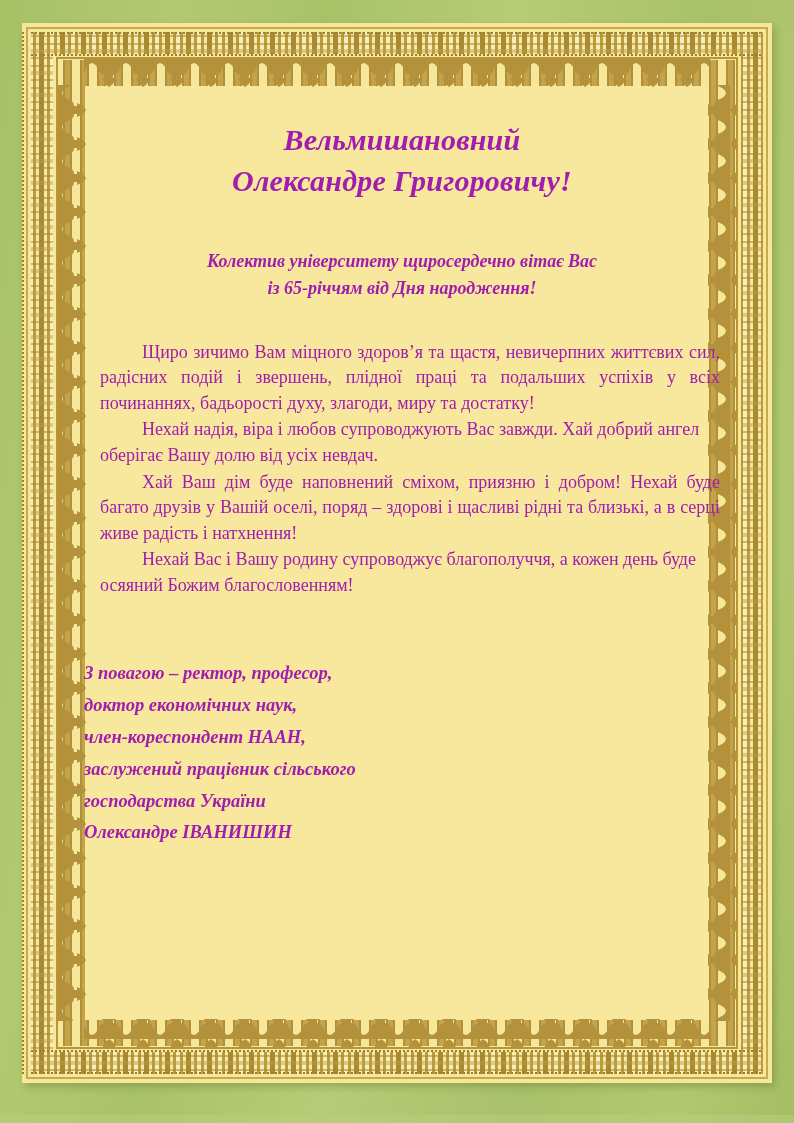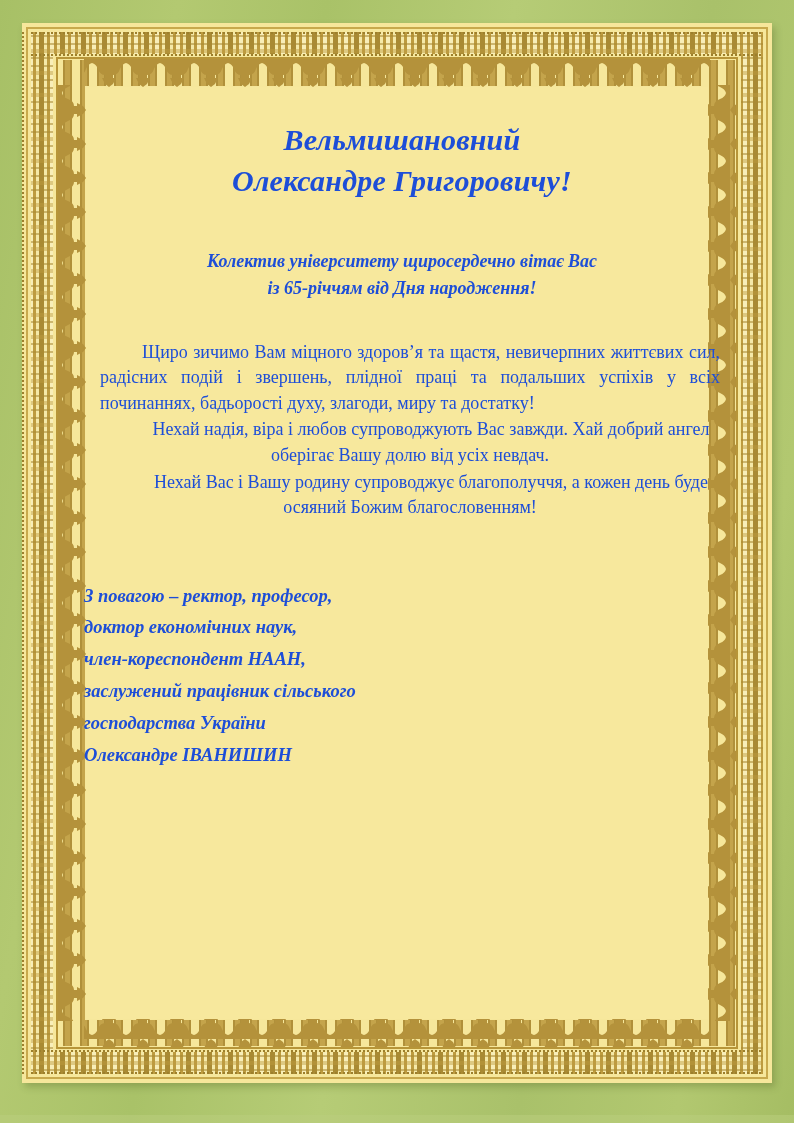--- a/index.html
+++ b/index.html
@@ -152,21 +152,21 @@
     inset: 64px;
     background: #f7e89d;
   }
 
   
   .content {
     position: absolute;
     left: 62px;
     right: 52px;
     top: 96px;
-    color: #1d4ed8;
+    color: #a21caf;
   }
 
   .salutation {
     text-align: center;
     font-size: 30px;
     font-weight: bold;
     font-style: italic;
     line-height: 1.38;
     letter-spacing: .2px;
     margin: 0 0 46px 0;
@@ -185,21 +185,21 @@
 
   .body-text { margin: 0; }
   .body-text p {
     margin: 0 0 1px 16px;
     font-size: 18px;
     line-height: 1.42;
     text-align: justify;
     text-indent: 42px;
     hyphens: none;
   }
-  .body-text p.last-free { text-align: center; }
+  .body-text p.last-free { text-align: left; }
 
   .signature {
     margin-top: 60px;
     font-size: 18.5px;
     font-weight: bold;
     font-style: italic;
     line-height: 1.72;
   }
   .signature .line { display: block; }
 </style>
@@ -258,20 +258,21 @@
       </div>
 
       <div class="subtitle">
         <span class="line">Колектив університету щиросердечно вітає Вас</span>
         <span class="line">із 65-річчям від Дня народження!</span>
       </div>
 
       <div class="body-text">
         <p>Щиро   зичимо Вам міцного здоров’я та щастя, невичерпних життєвих сил, радісних подій і звершень, плідної праці та подальших успіхів у всіх починаннях, бадьорості духу, злагоди, миру та достатку!</p>
         <p class="last-free">Нехай надія, віра і любов супроводжують Вас завжди. Хай  добрий ангел оберігає Вашу долю від усіх невдач.</p>
+        <p>Хай Ваш дім буде наповнений сміхом, приязню і добром! Нехай буде багато друзів у Вашій оселі, поряд – здорові  і щасливі рідні та близькі, а в серці живе  радість і натхнення!</p>
         <p class="last-free">Нехай Вас і Вашу родину супроводжує благополуччя, а кожен день буде осяяний Божим благословенням!</p>
       </div>
 
       <div class="signature">
         <span class="line">З повагою – ректор, професор,</span>
         <span class="line">доктор економічних наук,</span>
         <span class="line">член-кореспондент НААН,</span>
         <span class="line">заслужений працівник сільського</span>
         <span class="line">господарства України</span>
         <span class="line">Олександре ІВАНИШИН</span>

